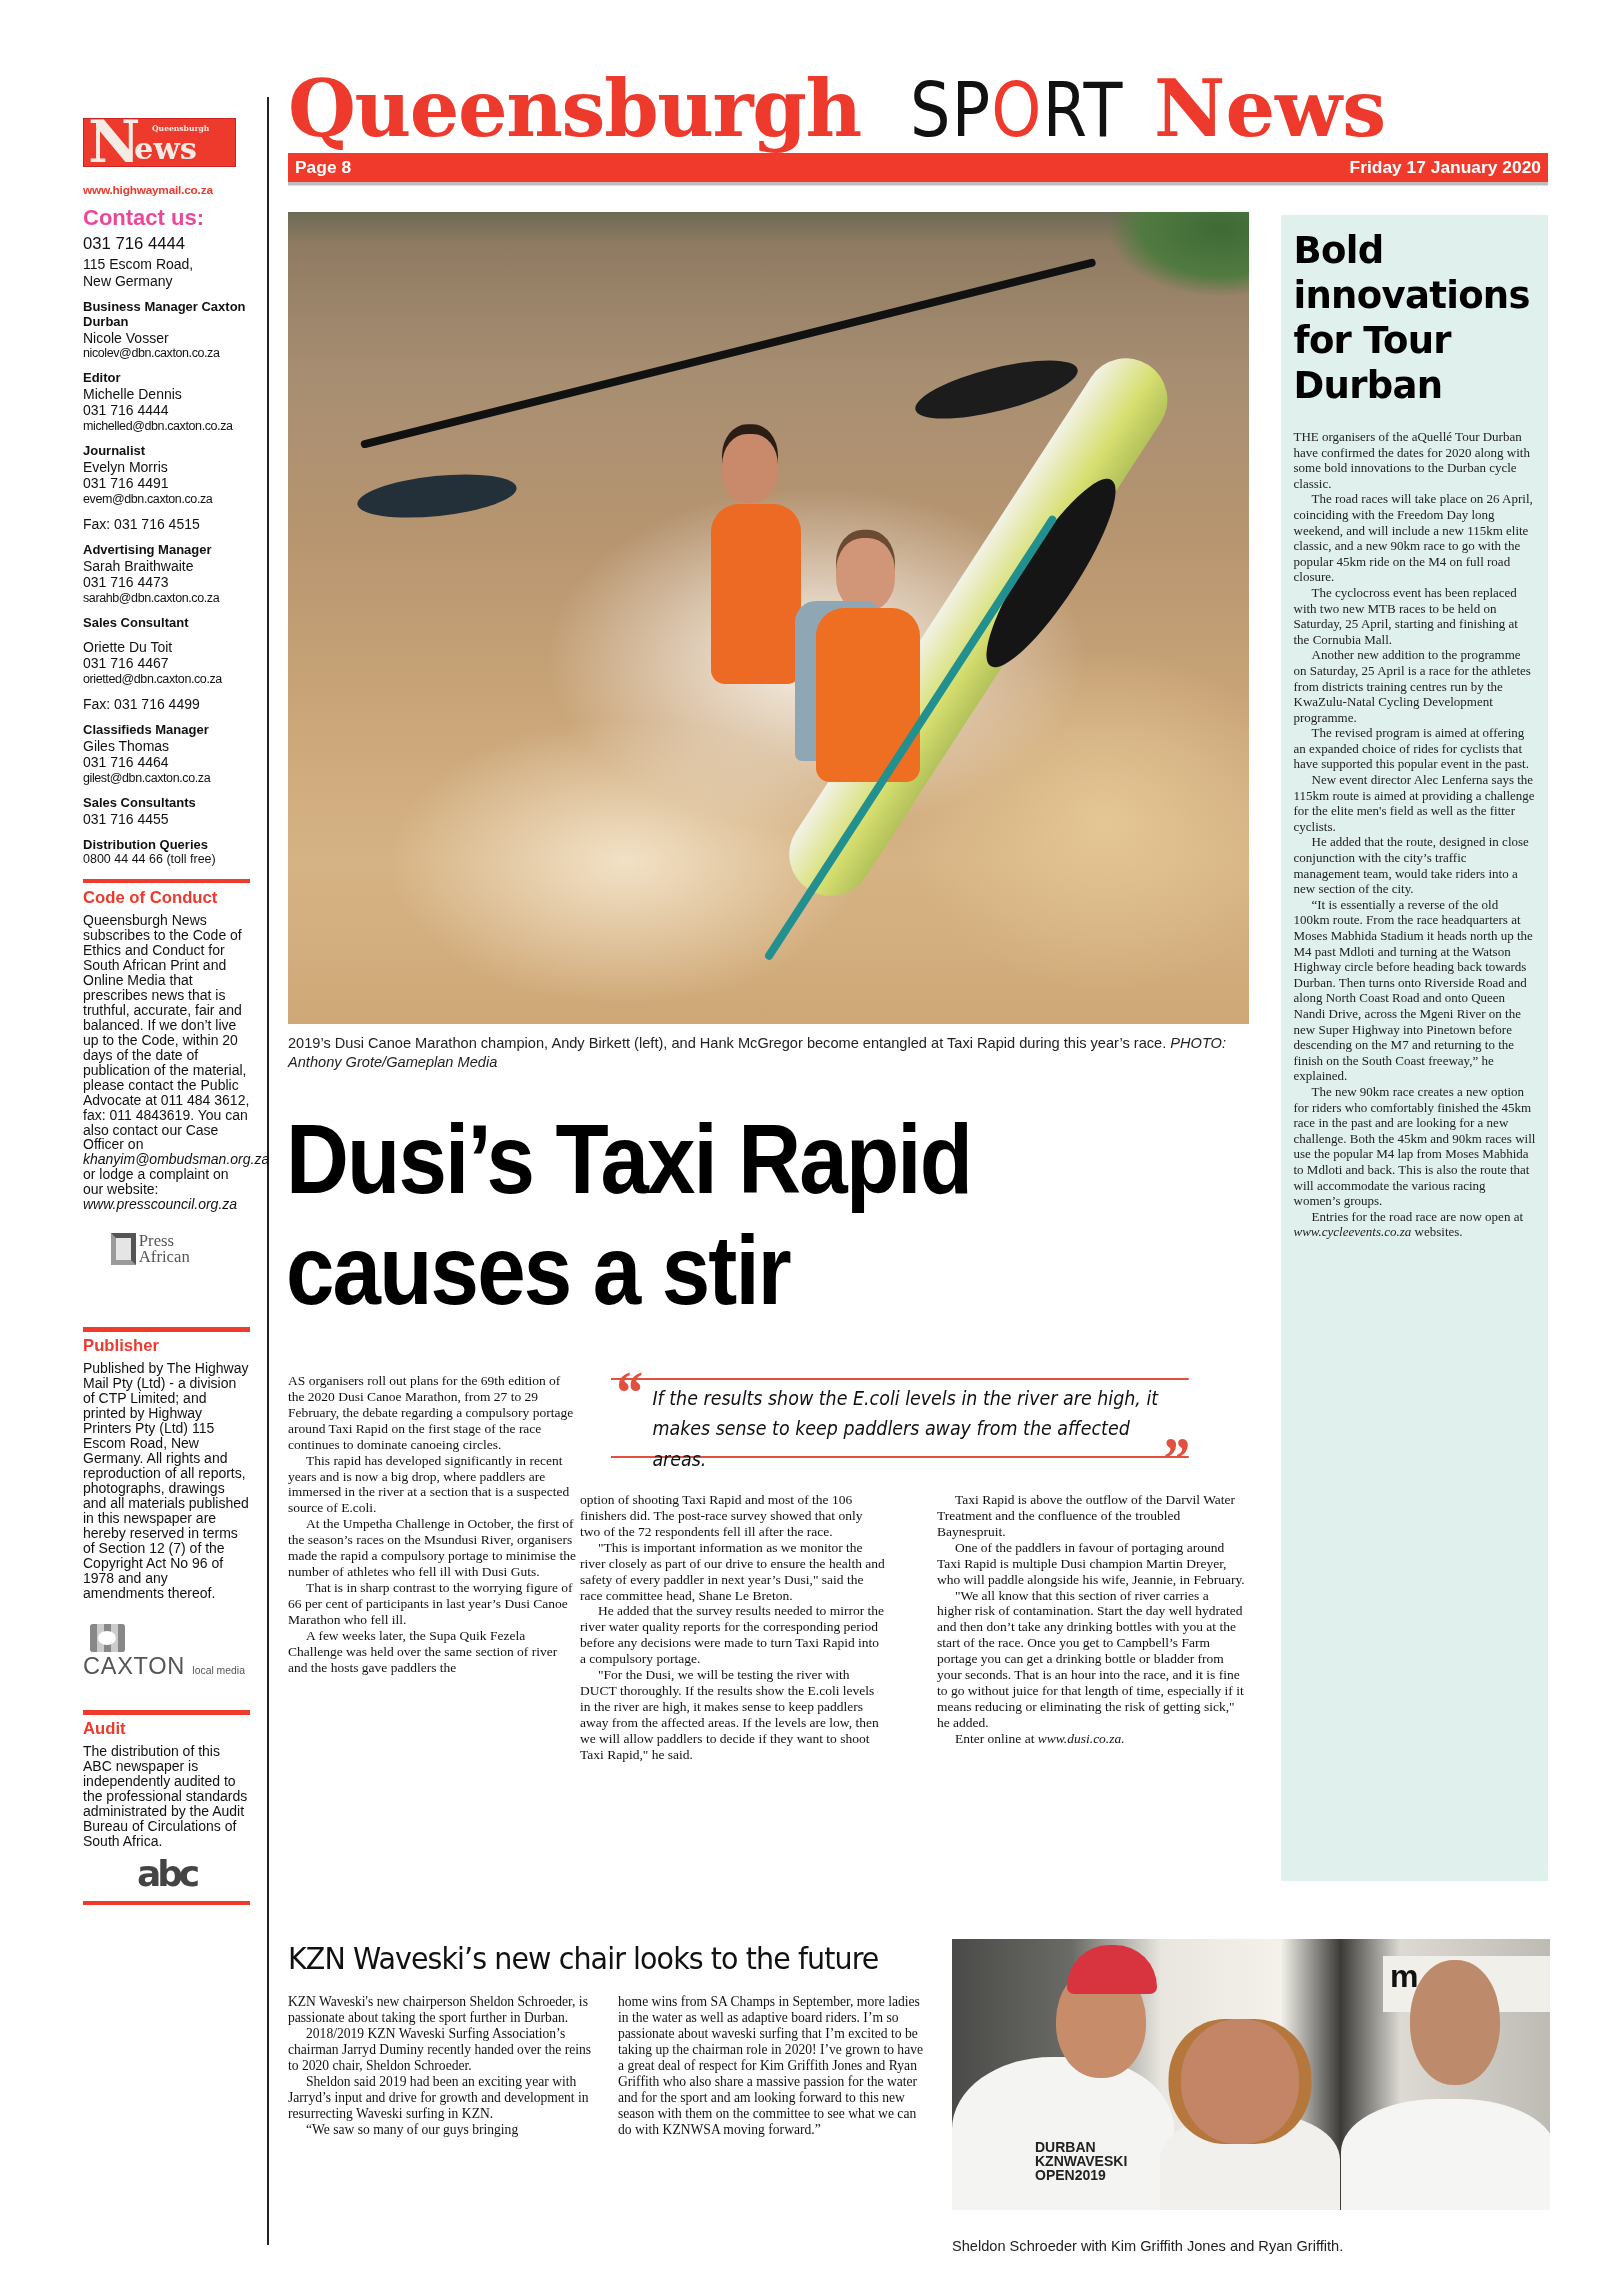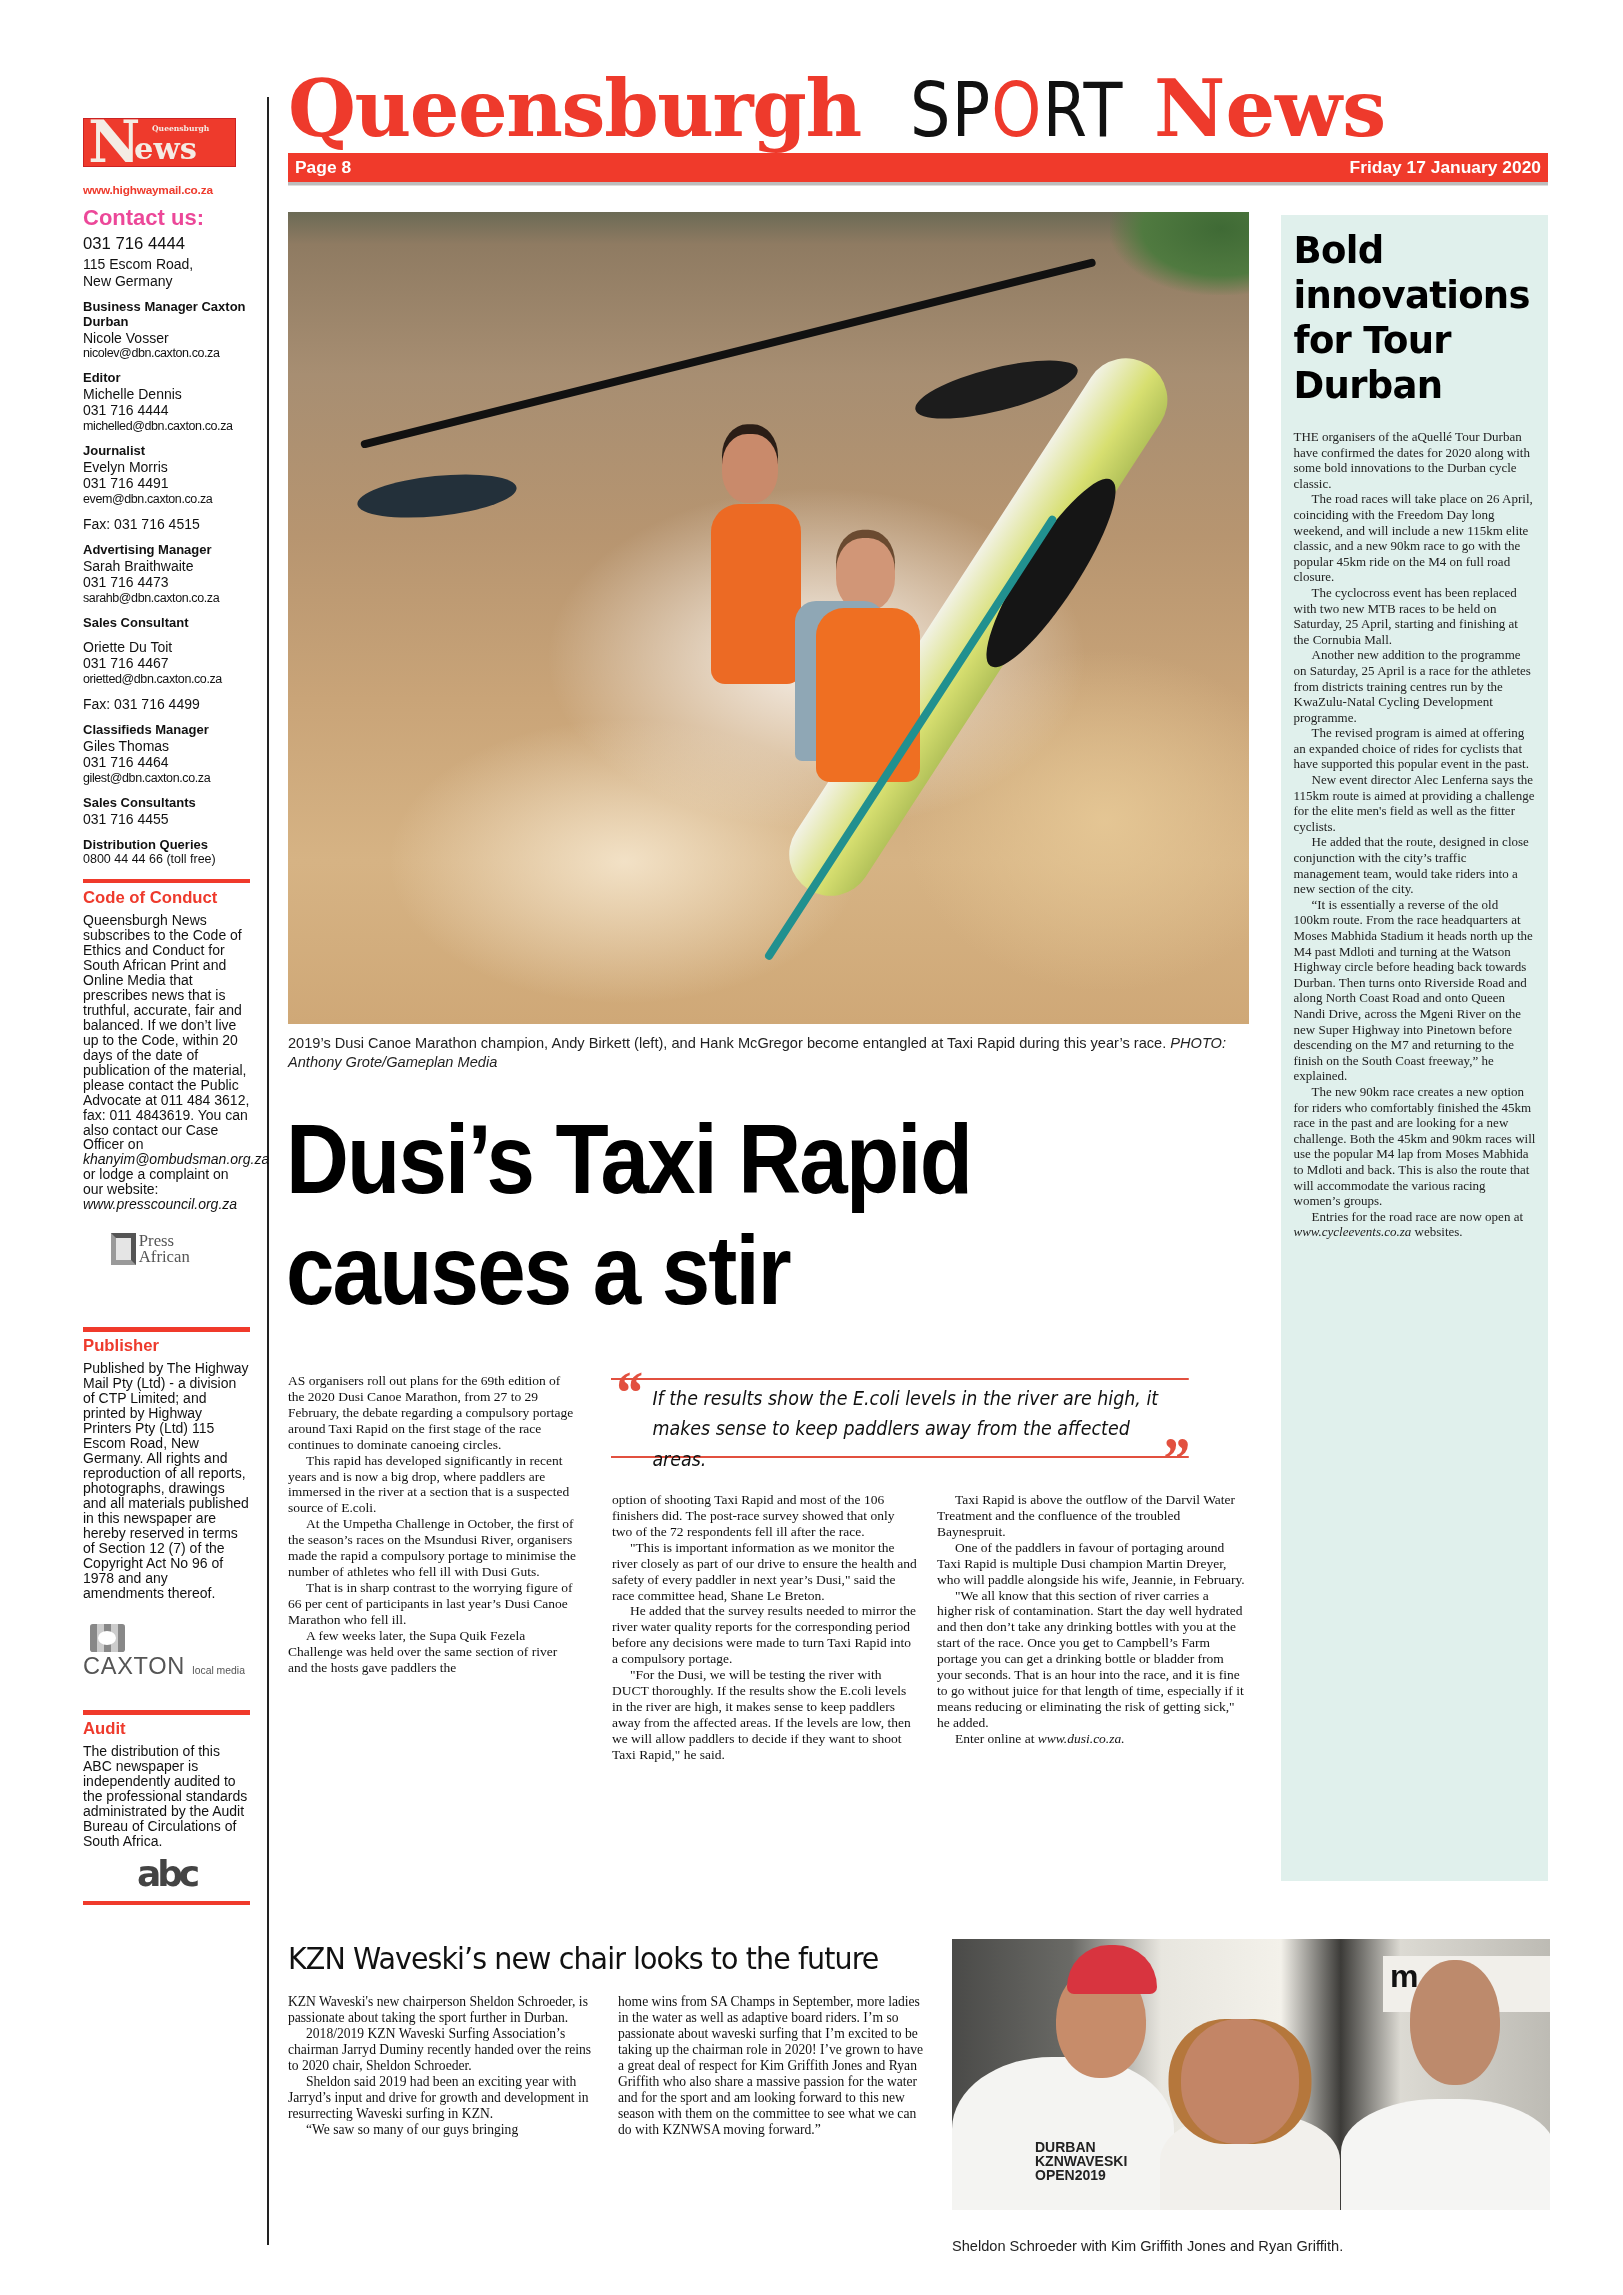--- a/index.html
+++ b/index.html
@@ -68,21 +68,21 @@
   .caption-main i { font-style: italic; }
 
   .headline { left: 286px; top: 1104px; width: 972px; font-family: "Liberation Sans", sans-serif; font-weight: bold; font-size: 99px; line-height: 1.12; letter-spacing: -2.1px; color: #000; transform: scaleX(0.88); transform-origin: left top; }
 
   
   .col { font-family: "Liberation Serif", serif; font-size: 13.5px; line-height: 1.18; color: #111; text-align: left; }
   .col p { text-indent: 18px; }
   .col p.first { text-indent: 0; }
   .col i { font-style: italic; }
   .col1 { left: 288px; top: 1373px; width: 288px; }
-  .col2 { left: 612px; top: 1492px; width: 305px; }
+  .col2 { left: 580px; top: 1492px; width: 305px; }
   .col3 { left: 937px; top: 1492px; width: 309px; }
 
   .pullquote { left: 611px; top: 1378px; width: 628px; height: 80px; border-top: 2.8px solid #e2503f; border-bottom: 2.8px solid #e2503f; font-family: "DejaVu Sans", sans-serif; font-style: italic; font-size: 19px; line-height: 1.6; color: #111; padding: 2.8px 28px 0 7px; transform: scaleX(0.92); transform-origin: left top; }
   .pullquote .qo { position: absolute; left: 2.8px; top: -19.4px; color: #e2503f; font-family: "Liberation Serif", serif; font-weight: bold; font-size: 62px; line-height: 1; }
   .pullquote .qc { position: absolute; right: 0; bottom: -33px; color: #e2503f; font-family: "Liberation Serif", serif; font-weight: bold; font-size: 62px; line-height: 1; }
   .pullquote .text { padding-left: 38px; display: block; }
 
   
   .right-box { left: 1281px; top: 215px; width: 267px; height: 1666px; background: #e0f0ec; padding: 12.5px 12.5px; }
   .right-title { font-family: "DejaVu Sans", sans-serif; font-weight: bold; font-size: 37px; line-height: 1.22; color: #000; letter-spacing: -0.7px; }

